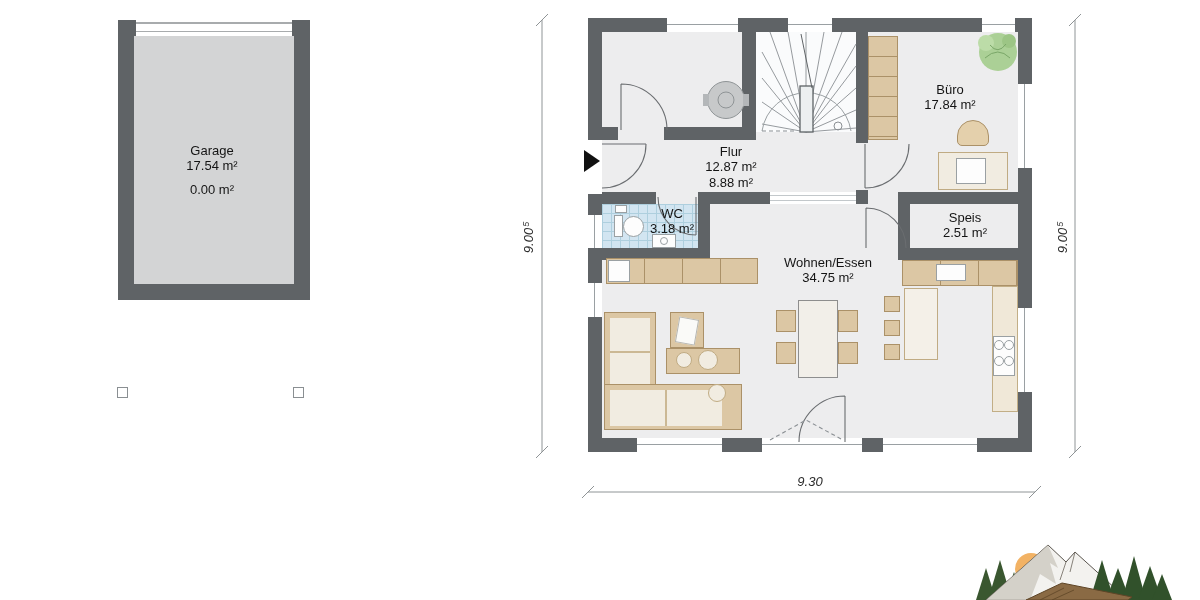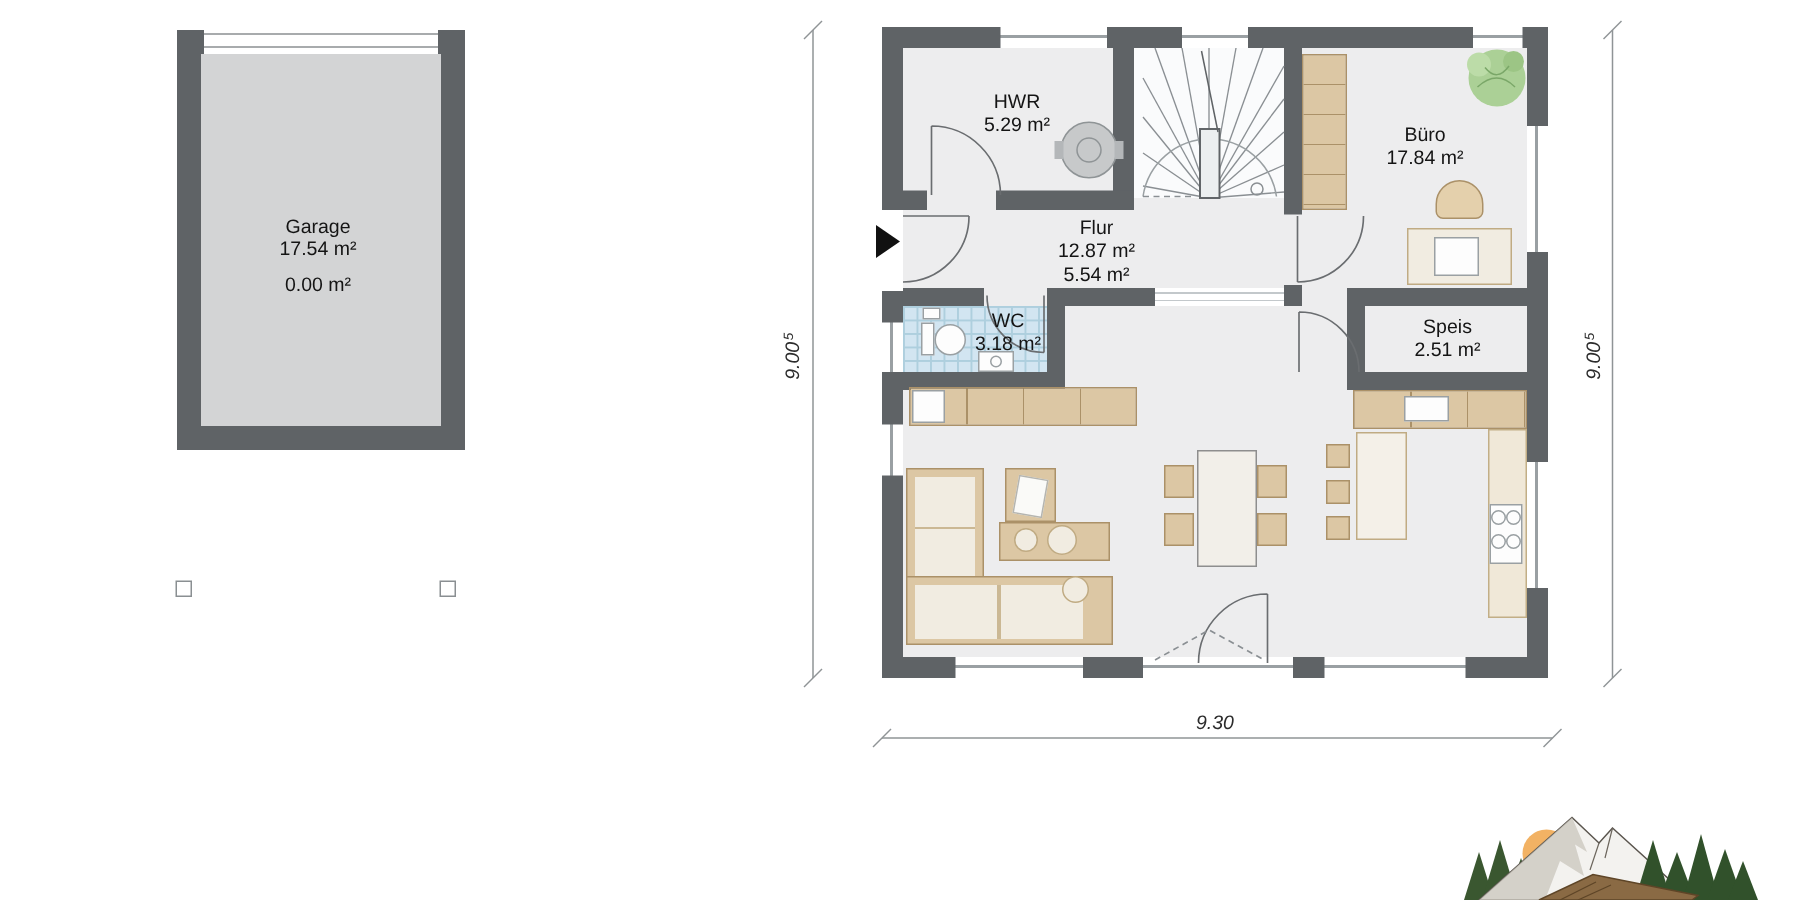--- a/index.html
+++ b/index.html
@@ -200,41 +200,41 @@
       <path d="M1026 600 L1062 583 L1132 597 L1128 600 Z" fill="#8a6a44" stroke="#5e4527" stroke-width="1"></path>
       <path d="M1040 600 L1064 588 M1052 600 L1074 590" stroke="#5e4527" stroke-width="0.8"></path>
     </g>
   </svg>
 
   <div class="rlabel" style="left:152px;top:143px;width:120px">
     <div>Garage</div>
     <div>17.54 m²</div>
     <div style="margin-top:8px">0.00 m²</div>
   </div>
-  <div class="rlabel" style="left:618px;top:60px;width:120px">
-    <div>HWR</div>
-    <div>5.29 m²</div>
-  </div>
   <div class="rlabel" style="left:671px;top:144px;width:120px">
     <div>Flur</div>
     <div>12.87 m²</div>
-    <div>5.54 m²</div>
+    <div>8.88 m²</div>
   </div>
   <div class="rlabel" style="left:890px;top:82px;width:120px">
     <div>Büro</div>
     <div>17.84 m²</div>
   </div>
   <div class="rlabel" style="left:628px;top:206px;width:88px">
     <div>WC</div>
     <div>3.18 m²</div>
   </div>
   <div class="rlabel" style="left:915px;top:210px;width:100px">
     <div>Speis</div>
     <div>2.51 m²</div>
   </div>
+  <div class="rlabel" style="left:758px;top:255px;width:140px">
+    <div>Wohnen/Essen</div>
+    <div>34.75 m²</div>
+  </div>
 
   <div class="dim" style="left:498px;top:230px;width:60px;transform:rotate(-90deg)">
     <span>9.00</span><span class="sup">5</span>
   </div>
   <div class="dim" style="left:1032px;top:230px;width:60px;transform:rotate(-90deg)">
     <span>9.00</span><span class="sup">5</span>
   </div>
   <div class="dim" style="left:780px;top:474px;width:60px">
     <span>9.30</span>
   </div>

